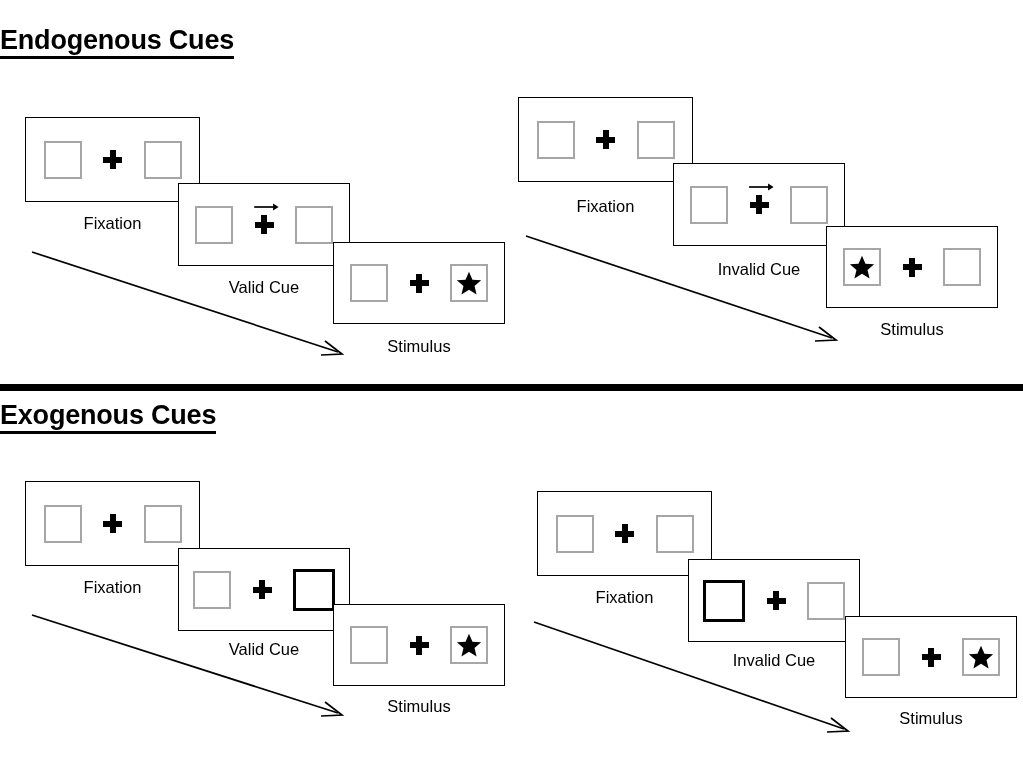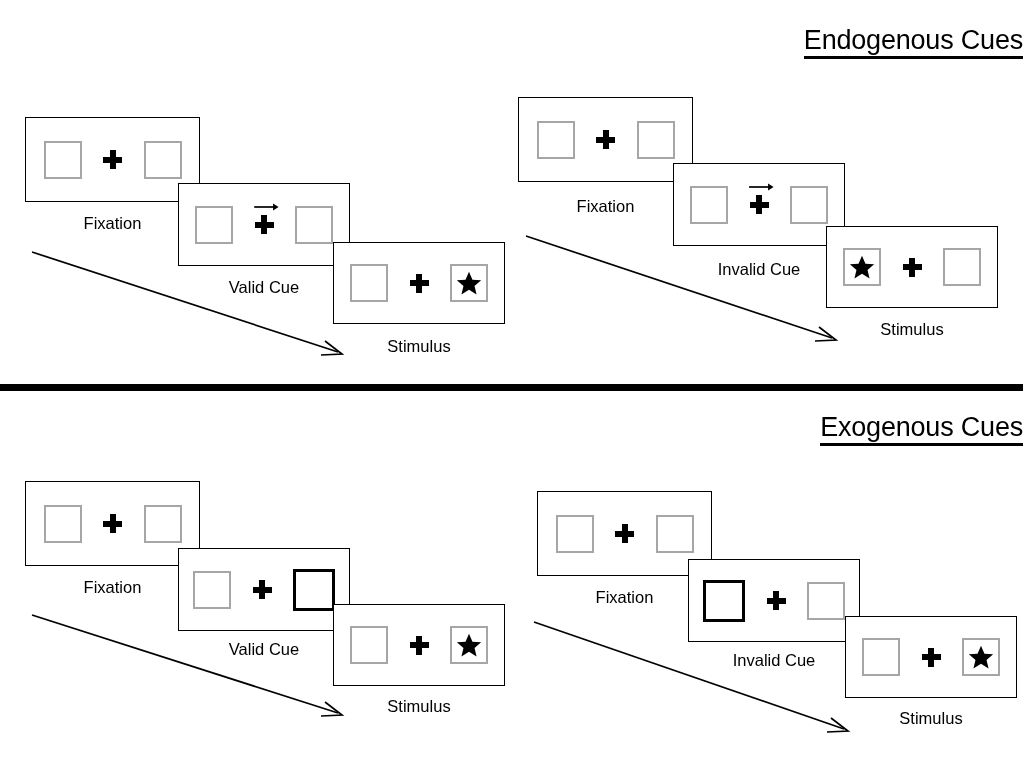--- a/index.html
+++ b/index.html
@@ -20,32 +20,32 @@
     left: 0;
     width: 1023px;
   }
   #section-endogenous { top: 0; height: 390px; }
   #section-exogenous  { top: 396px; height: 371px; }
 
   .section-title {
     position: absolute;
     left: 0;
     width: 1023px;
-    text-align: right;
+    text-align: left;
     font-size: 27px;
-    font-weight: normal;
+    font-weight: bold;
     color: #000;
     letter-spacing: -0.2px;
   }
   .section-title span {
     border-bottom: 3px solid #000;
     padding-bottom: 1px;
   }
   #title-endogenous { top: 25px; }
-  #title-exogenous  { top: 16px; }
+  #title-exogenous  { top: 4px; }
 
   .divider {
     position: absolute;
     left: 0;
     top: 384px;
     width: 1023px;
     height: 7px;
     background: #000;
   }
 

